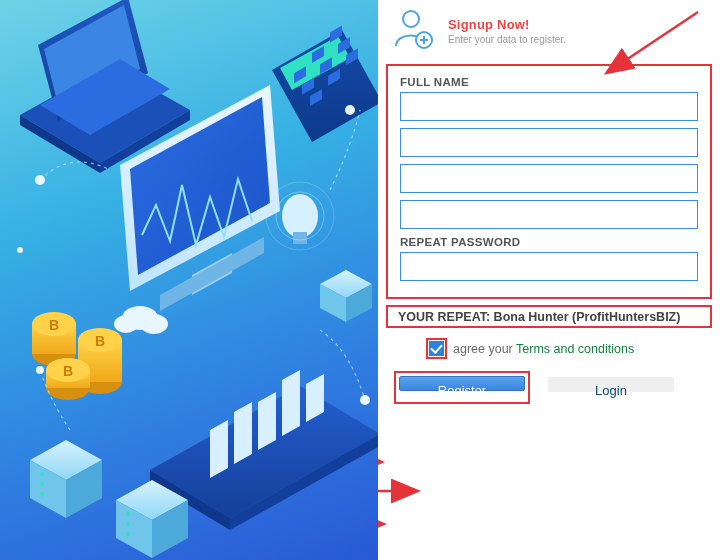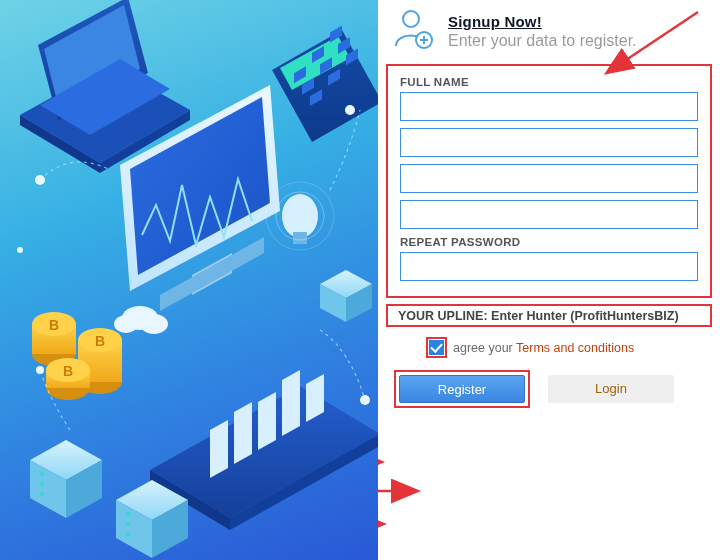--- a/index.html
+++ b/index.html
@@ -2,38 +2,38 @@
 <html><head>
 <meta charset="utf-8">
 <style>
   * { box-sizing: border-box; margin: 0; padding: 0; }
   html, body { width: 720px; height: 560px; overflow: hidden; font-family: "Segoe UI", Arial, sans-serif; }
   .page { display: flex; width: 720px; height: 560px; }
   .left { position: relative; width: 378px; height: 560px; background: linear-gradient(160deg, #6fd3e6 0%, #36b0e4 35%, #2f7ee0 70%, #2958d6 100%); overflow: hidden; }
   .left svg { position: absolute; inset: 0; }
   .right { position: relative; width: 342px; height: 560px; background: #fff; padding: 0 0 0 8px; }
   .hdr { display: flex; align-items: center; gap: 12px; padding: 6px 8px 2px 4px; }
-  .hdr-txt h2 { font-size: 15px; font-weight: 700; color: #0f172a; letter-spacing: .2px; text-decoration: underline; }
-  .hdr-txt p { font-size: 16px; color: #9a9a9a; margin-top: 2px; }
-  .form-box { border: 2px solid #e5333a; margin: 6px 8px 0 0; padding: 10px 12px 6px 12px; }
+  .hdr-txt h2 { font-size: 13px; font-weight: 700; color: #ef4444; letter-spacing: .2px; }
+  .hdr-txt p { font-size: 10px; color: #9a9a9a; margin-top: 2px; }
+  .form-box { border: 2px solid #e5333a; margin: 6px 8px 0 0; padding: 10px 12px 14px 12px; }
   .field { margin-bottom: 7px; }
   .field label { display: block; font-size: 11.5px; font-weight: 600; color: #555; letter-spacing: .3px; margin-bottom: 4px; }
   .field input { width: 100%; height: 29px; border: 1px solid #3a8de0; background: #fff; padding: 0 6px; font-size: 13px; outline: none; }
   .upline-box { border: 2px solid #e5333a; margin: 6px 8px 0 0; padding: 3px 10px 2px 10px; font-size: 12.5px; font-weight: 600; color: #444; }
   .agree-row { display: flex; align-items: center; gap: 6px; margin: 10px 8px 0 40px; position: relative; }
   .agree-check-wrap { position: relative; border: 2px solid #e5333a; padding: 1px; line-height: 0; }
   .agree-check { appearance: none; width: 15px; height: 15px; border: 1px solid #2b82e0; background: #2b82e0; cursor: pointer; position: relative; }
   .agree-check::after { content: ""; position: absolute; left: 3px; top: 0px; width: 5px; height: 9px; border: solid #fff; border-width: 0 2px 2px 0; transform: rotate(42deg); }
   .agree-txt { font-size: 12.5px; color: #6b6b6b; }
-  .agree-txt .terms { color: #c2410c; margin-top: 28px; }
+  .agree-txt .terms { color: #15803d; margin-top: 28px; }
   .btn-row { display: flex; gap: 18px; margin: 12px 8px 0 8px; align-items: center; }
   .btn-reg-wrap { border: 2px solid #e5333a; padding: 3px; }
-  .btn { display: inline-block; width: 126px; height: 28px; line-height: 28px; text-align: center; font-size: 13px; border: none; cursor: pointer; border-radius: 2px; }
+  .btn { display: inline-block; width: 126px; height: 15px; line-height: 28px; text-align: center; font-size: 13px; border: none; cursor: pointer; border-radius: 2px; }
   .btn-primary { background: linear-gradient(#5aa4ef, #3a86e2); color: #fff; border: 1px solid #3273c7; }
-  .btn-muted { background: #efefef; color: #a16207; }
+  .btn-muted { background: #efefef; color: #0c4a6e; }
   .btn-muted-wrap { flex: 0 0 auto; }
   
   .annot { position: absolute; left: 0; top: 0; width: 342px; height: 560px; pointer-events: none; }
 </style>
 </head>
 <body>
 
 <div class="page">
   <div class="left">
     <svg viewBox="0 0 378 560" width="378" height="560">
@@ -217,28 +217,28 @@
       </div>
       <div class="field">
         <input type="text" style="">
       </div>
       <div class="field">
         <input type="text" style="">
       </div>
       <div class="field">
         <input type="password" style="">
       </div>
-      <div class="field" style="margin-bottom:9px">
+      <div class="field" style="margin-bottom:2px">
         <label>REPEAT PASSWORD</label>
         <input type="password" style="">
       </div>
     </div>
 
     <div class="upline-box">
-      <span>YOUR UPLINE: Enter Hunter (ProfitHuntersBIZ)</span>
+      <span>YOUR REPEAT: Bona Hunter (ProfitHuntersBIZ)</span>
     </div>
 
     <div class="agree-row">
       <span class="agree-check-wrap">
         <input type="checkbox" checked="" class="agree-check" style="">
       </span>
       <span class="agree-txt">
         <span>agree your </span><span class="terms">Terms and conditions</span>
       </span>
     </div>

